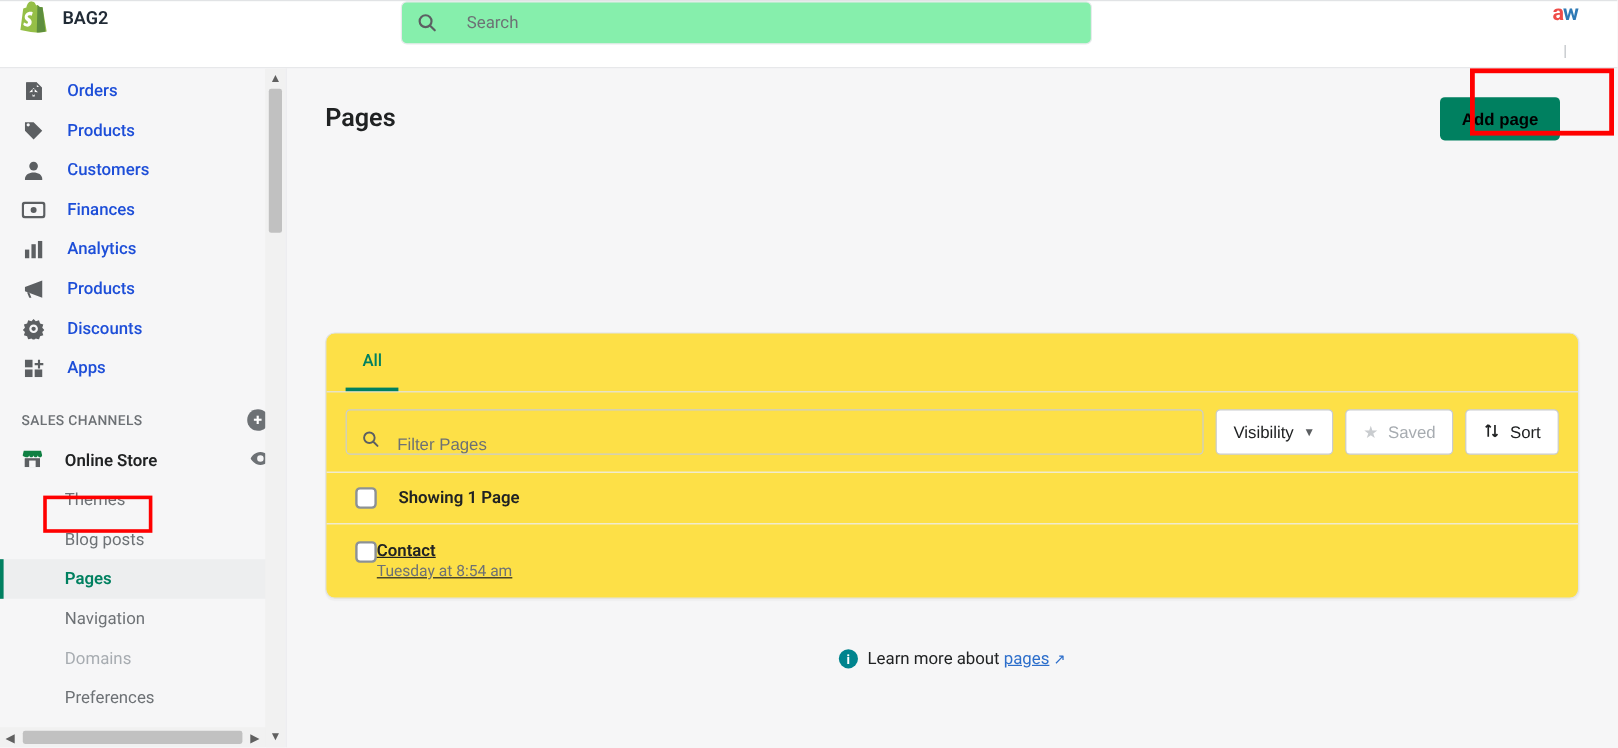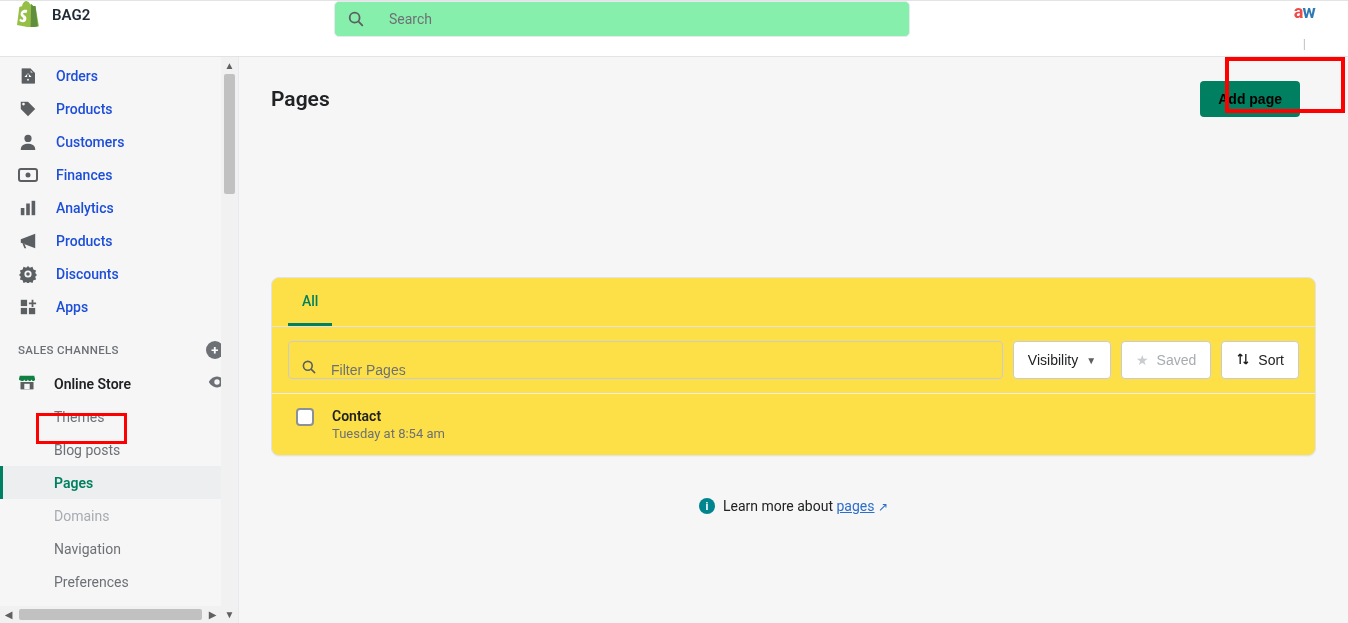--- a/index.html
+++ b/index.html
@@ -216,23 +216,24 @@
 
   .list-head {
     display:flex; align-items:center; gap:18px;
     padding: 12px 24px; border-top:1px solid #edeeef;
     font-weight:600; font-size:14px;
   }
   .chk {
     width:18px;height:18px;border:2px solid #8c9196;border-radius:4px; background:#fff;
   }
   .list-row {
-    display:flex; gap:18px;
+    display:flex; 
     padding: 14px 24px; border-top:1px solid #edeeef;
     align-items:flex-start;
+    text-decoration:underline;
   }
   .row-text .row-title { font-weight:600; }
   .row-text .row-sub { color:#6d7175; font-size:13px; margin-top:2px; }
 
   .learn-more {
     margin-top: 42px;
     text-align:center;
     font-size:14px; color:#202223;
     display:flex; justify-content:center; align-items:center; gap:8px;
   }
@@ -393,25 +394,25 @@
 
       <div class="sub-item">
           <span>Themes</span>
         </div>
       <div class="sub-item">
           <span>Blog posts</span>
         </div>
       <div class="sub-item active">
           <span>Pages</span>
         </div>
+      <div class="sub-item">
+          <span>Navigation</span>
+        </div>
       <div class="sub-item disabled">
           <span>Domains</span>
-        </div>
-      <div class="sub-item">
-          <span>Navigation</span>
         </div>
       <div class="sub-item">
           <span>Preferences</span>
         </div>
 
       <div class="sb-track">
         <div class="sb-arrow">▲</div>
         <div class="sb-thumb"></div>
         <div class="sb-arrow">▼</div>
       </div>
@@ -455,20 +456,24 @@
         <button class="tool-btn">
           <span>
             <svg width="14" height="14" viewBox="0 0 20 20">
                 <path stroke="#202223" stroke-width="2" fill="none" d="M6 3v14M6 3l-3 3M6 3l3 3M14 17V3M14 17l-3-3M14 17l3-3"></path>
               </svg>
           </span>
           <span>Sort</span>
         </button>
       </div>
 
+      <div class="list-head">
+        <span class="chk"></span>
+        <span>Showing 1 Page</span>
+      </div>
 
       <div class="list-row">
         <span class="chk"></span>
         <div class="row-text">
           <div class="row-title">Contact</div>
           <div class="row-sub">Tuesday at 8:54 am</div>
         </div>
       </div>
     </div>
 

